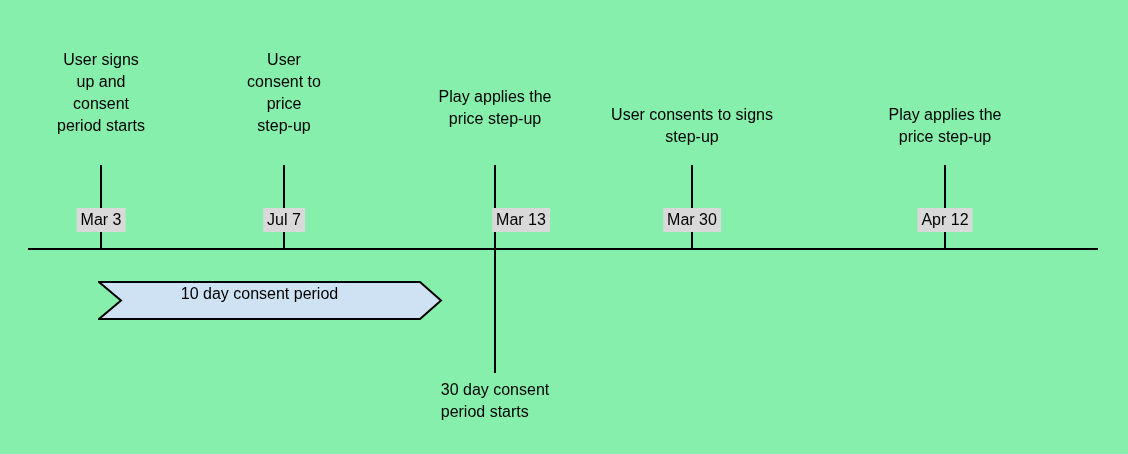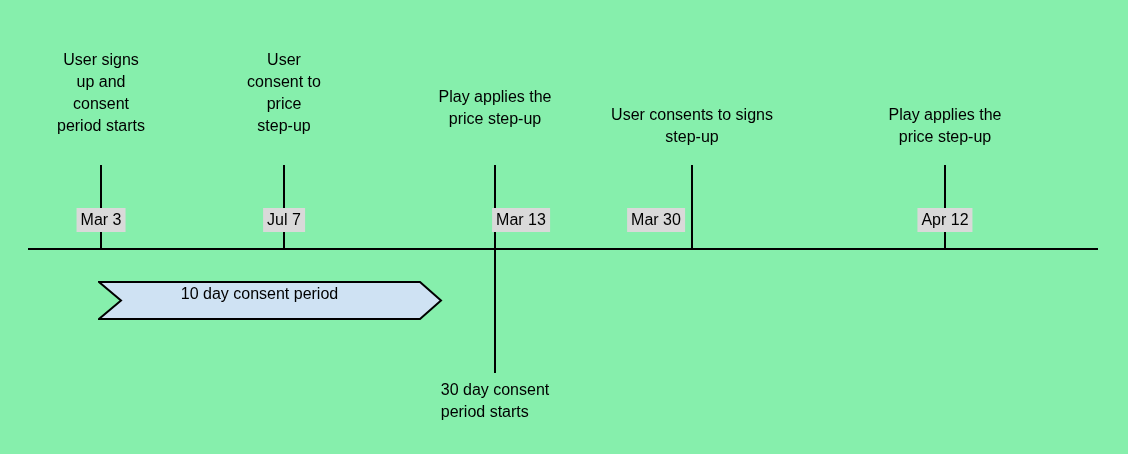--- a/index.html
+++ b/index.html
@@ -60,21 +60,21 @@
     background: #d9d9d9;
     font-size: 16px;
     line-height: 22px;
     padding: 1px 4px;
     color: #000000;
     white-space: nowrap;
   }
   .dc0 { left: 101px; }
   .dc1 { left: 284px; }
   .dc2 { left: 476px; margin-left: 45px; }
-  .dc3 { left: 656px; }
+  .dc3 { left: 692px; }
   .dc4 { left: 945px; }
   
   .banner {
     position: absolute;
     top: 281px;
     height: 26px;
   }
   .bn0 { left: 98px;  width: 345px; }
   .bn1 { left: 536px; width: 448px; }
   .banner svg { position: absolute; left: 0; top: 0; display: block; }

